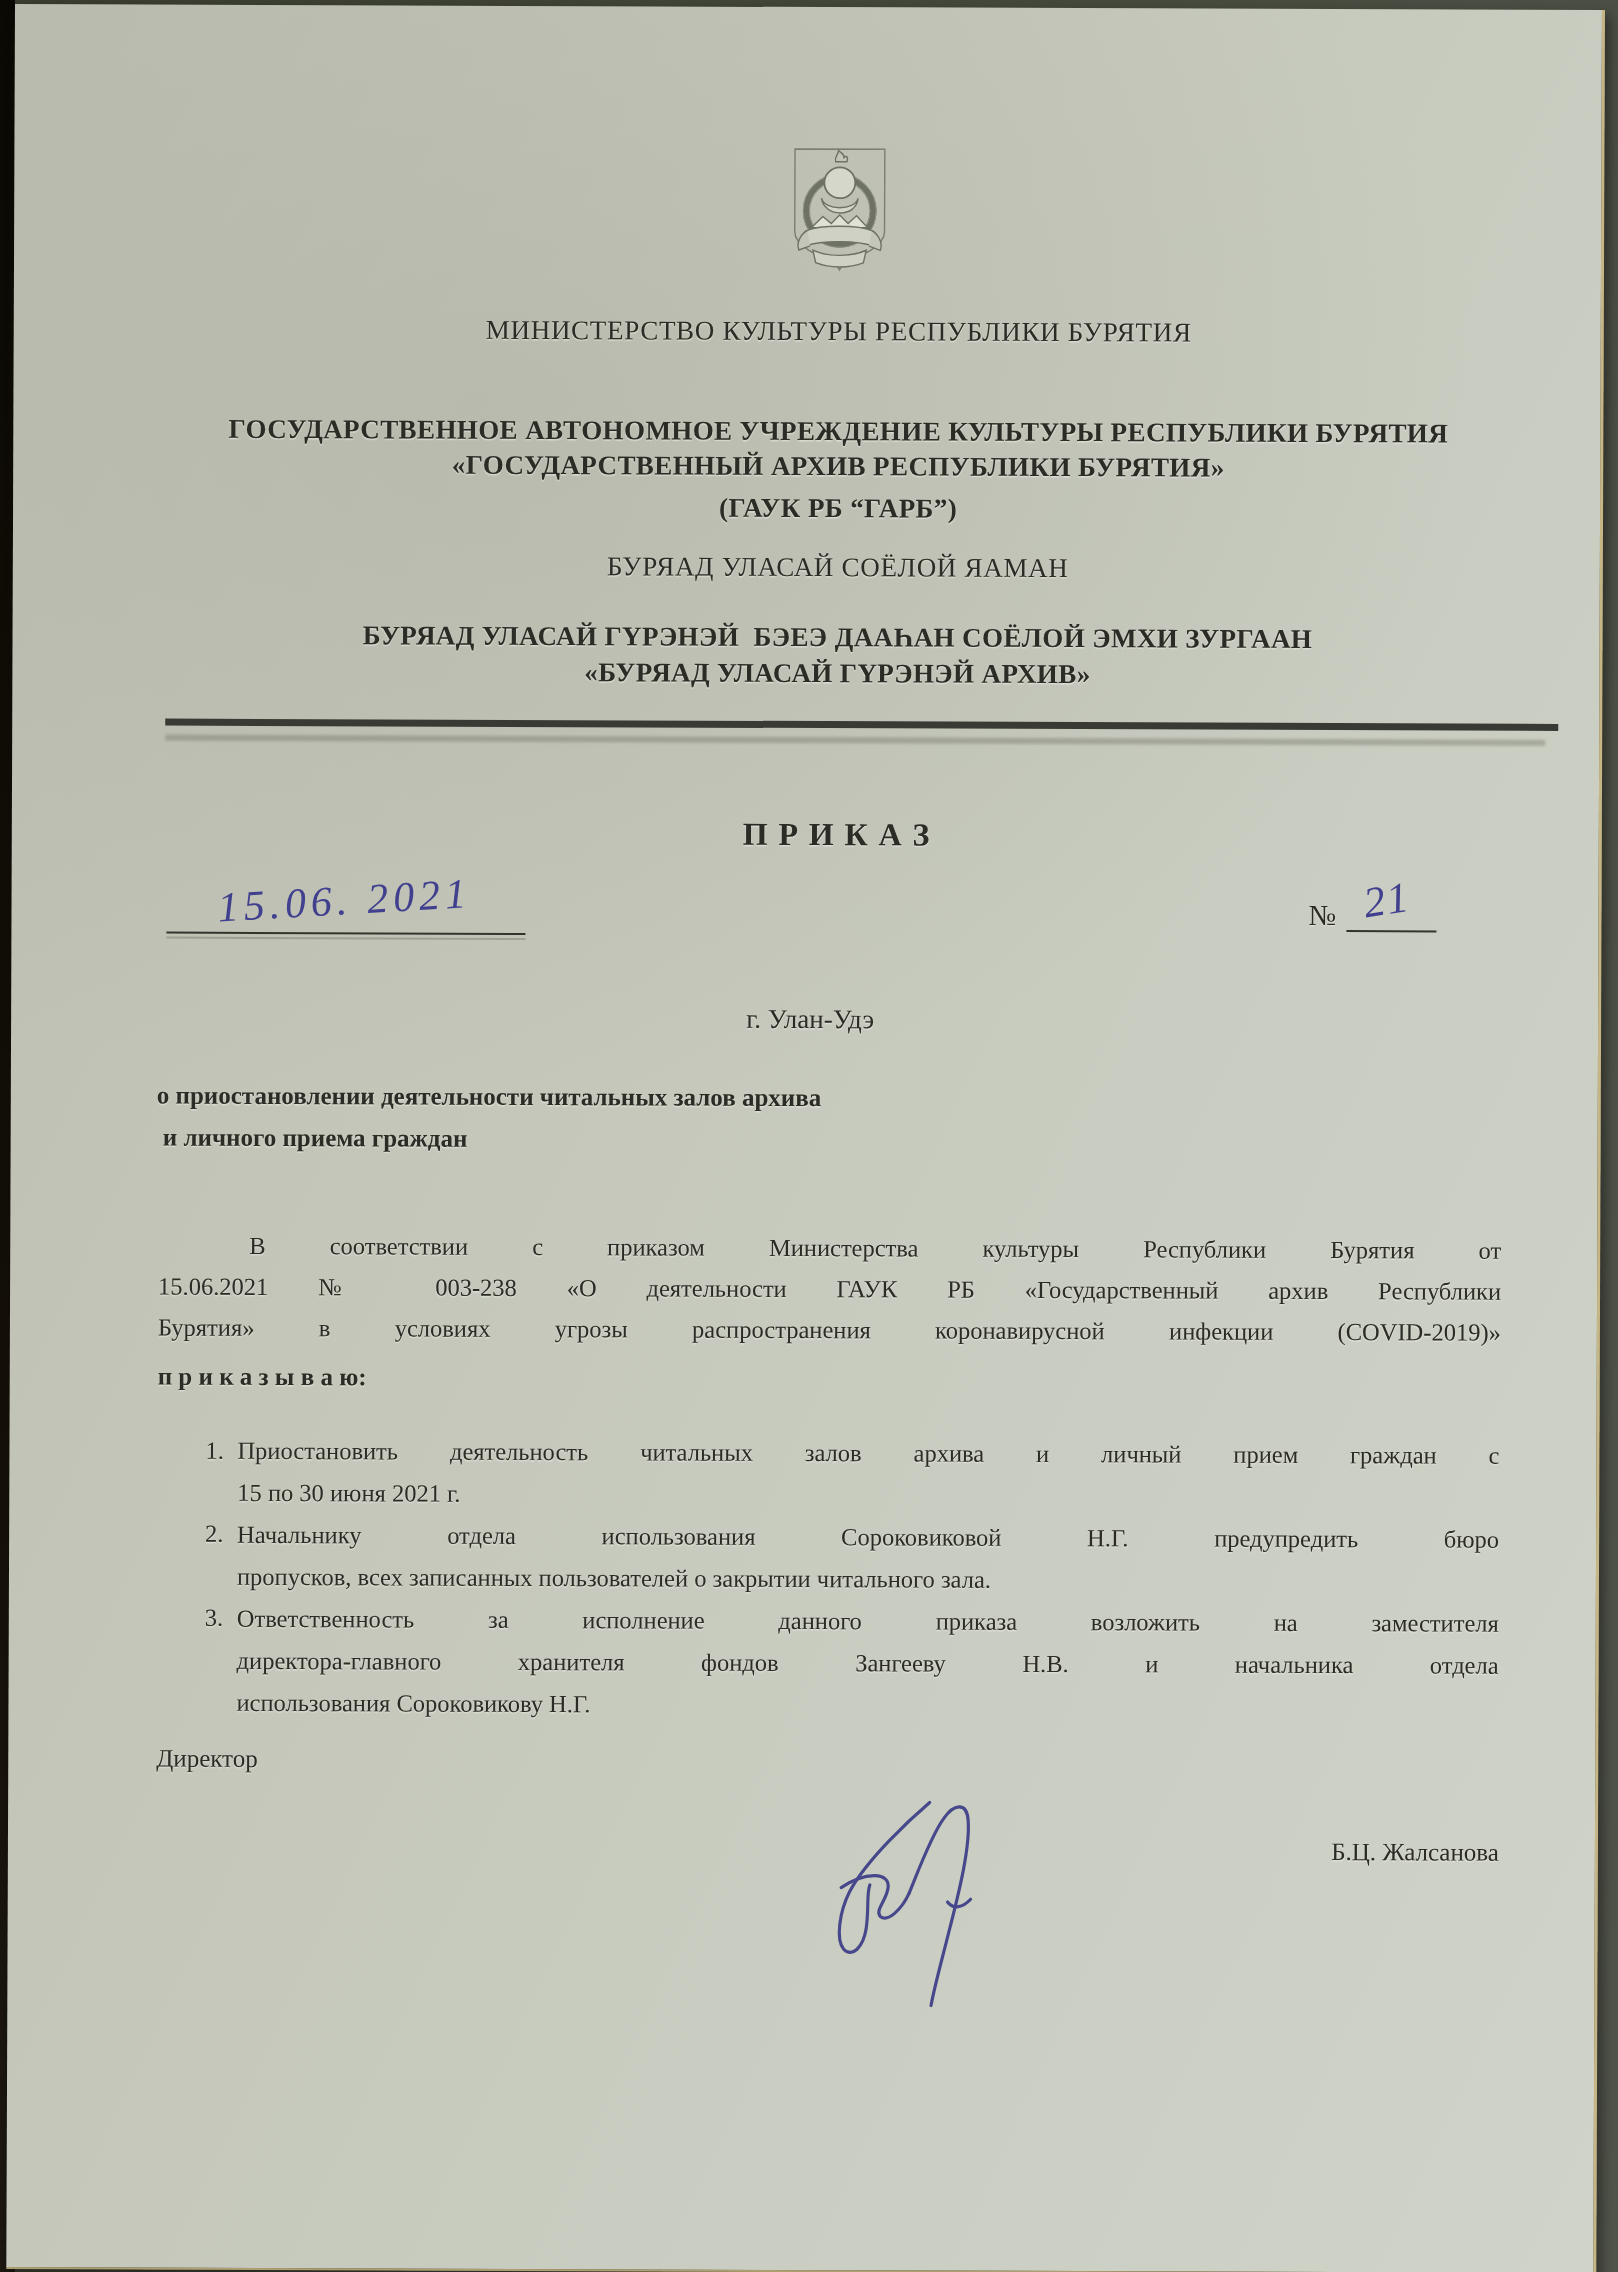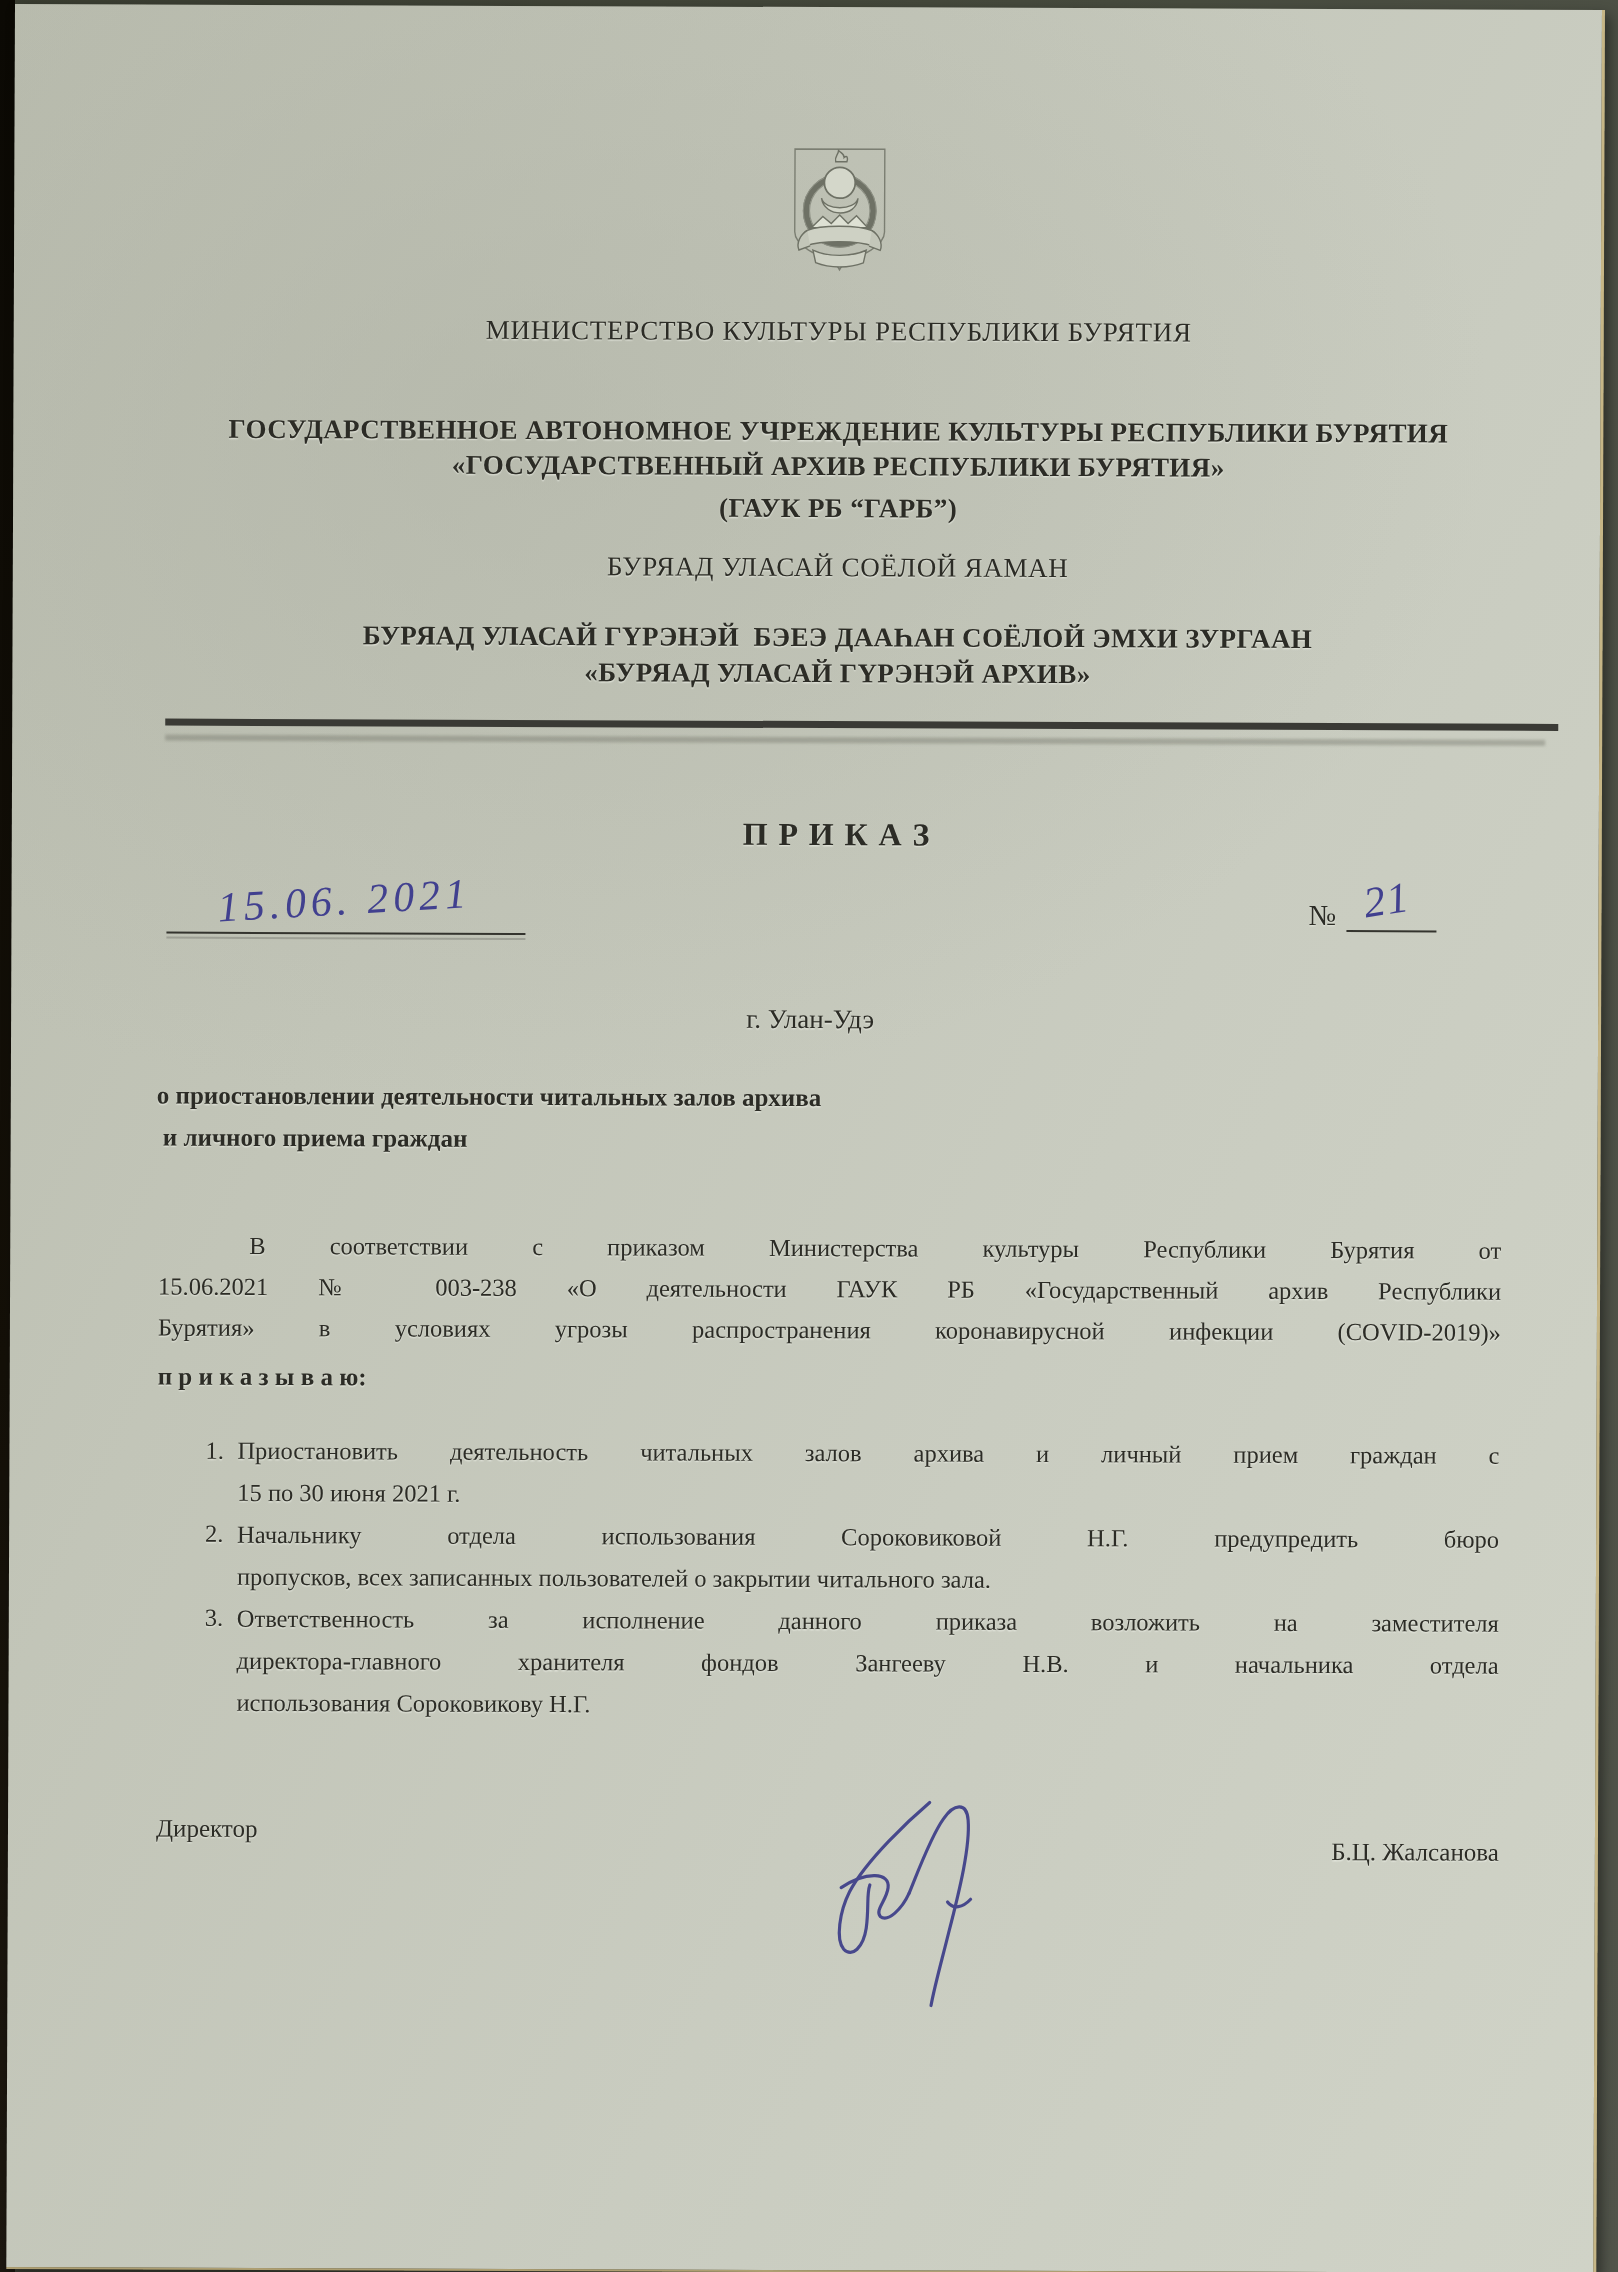--- a/index.html
+++ b/index.html
@@ -120,21 +120,21 @@
     <div class="abs listnum txt" style="left:-32px;top:83px;">2.</div>
     <div class="txt jline">Начальнику отдела использования Сороковиковой Н.Г. предупредить бюро</div>
     <div class="txt">пропусков, всех записанных пользователей о закрытии читального зала.</div>
 
     <div class="abs listnum txt" style="left:-32px;top:167px;">3.</div>
     <div class="txt jline">Ответственность за исполнение данного приказа возложить на заместителя</div>
     <div class="txt jline">директора-главного хранителя фондов Зангееву Н.В. и начальника отдела</div>
     <div class="txt">использования Сороковикову Н.Г.</div>
   </div>
 
-  <div class="abs txt sig-role" style="left:148px;top:1810px;">Директор</div>
+  <div class="abs txt sig-role" style="left:148px;top:1740px;">Директор</div>
 
   <svg class="abs" style="left:797px;top:1788px;" width="231" height="217" viewBox="0 0 330 310">
     <g fill="none" stroke="#3c3d88" stroke-width="4.5" stroke-linecap="round" opacity="0.92">
       <path d="M178 10 C150 34 88 92 64 138 C50 166 44 206 56 220 C68 233 84 217 88 190 C92 160 88 142 93 128"></path>
       <path d="M52 132 C88 108 122 110 119 132 C117 150 100 164 108 173 C119 182 139 162 149 140"></path>
       <path d="M149 140 C162 108 180 58 198 33 C212 12 231 8 233 35 C236 72 222 132 206 195 C195 240 186 272 181 300"></path>
       <path d="M204 152 C212 163 226 160 237 148"></path>
     </g>
   </svg>
 

